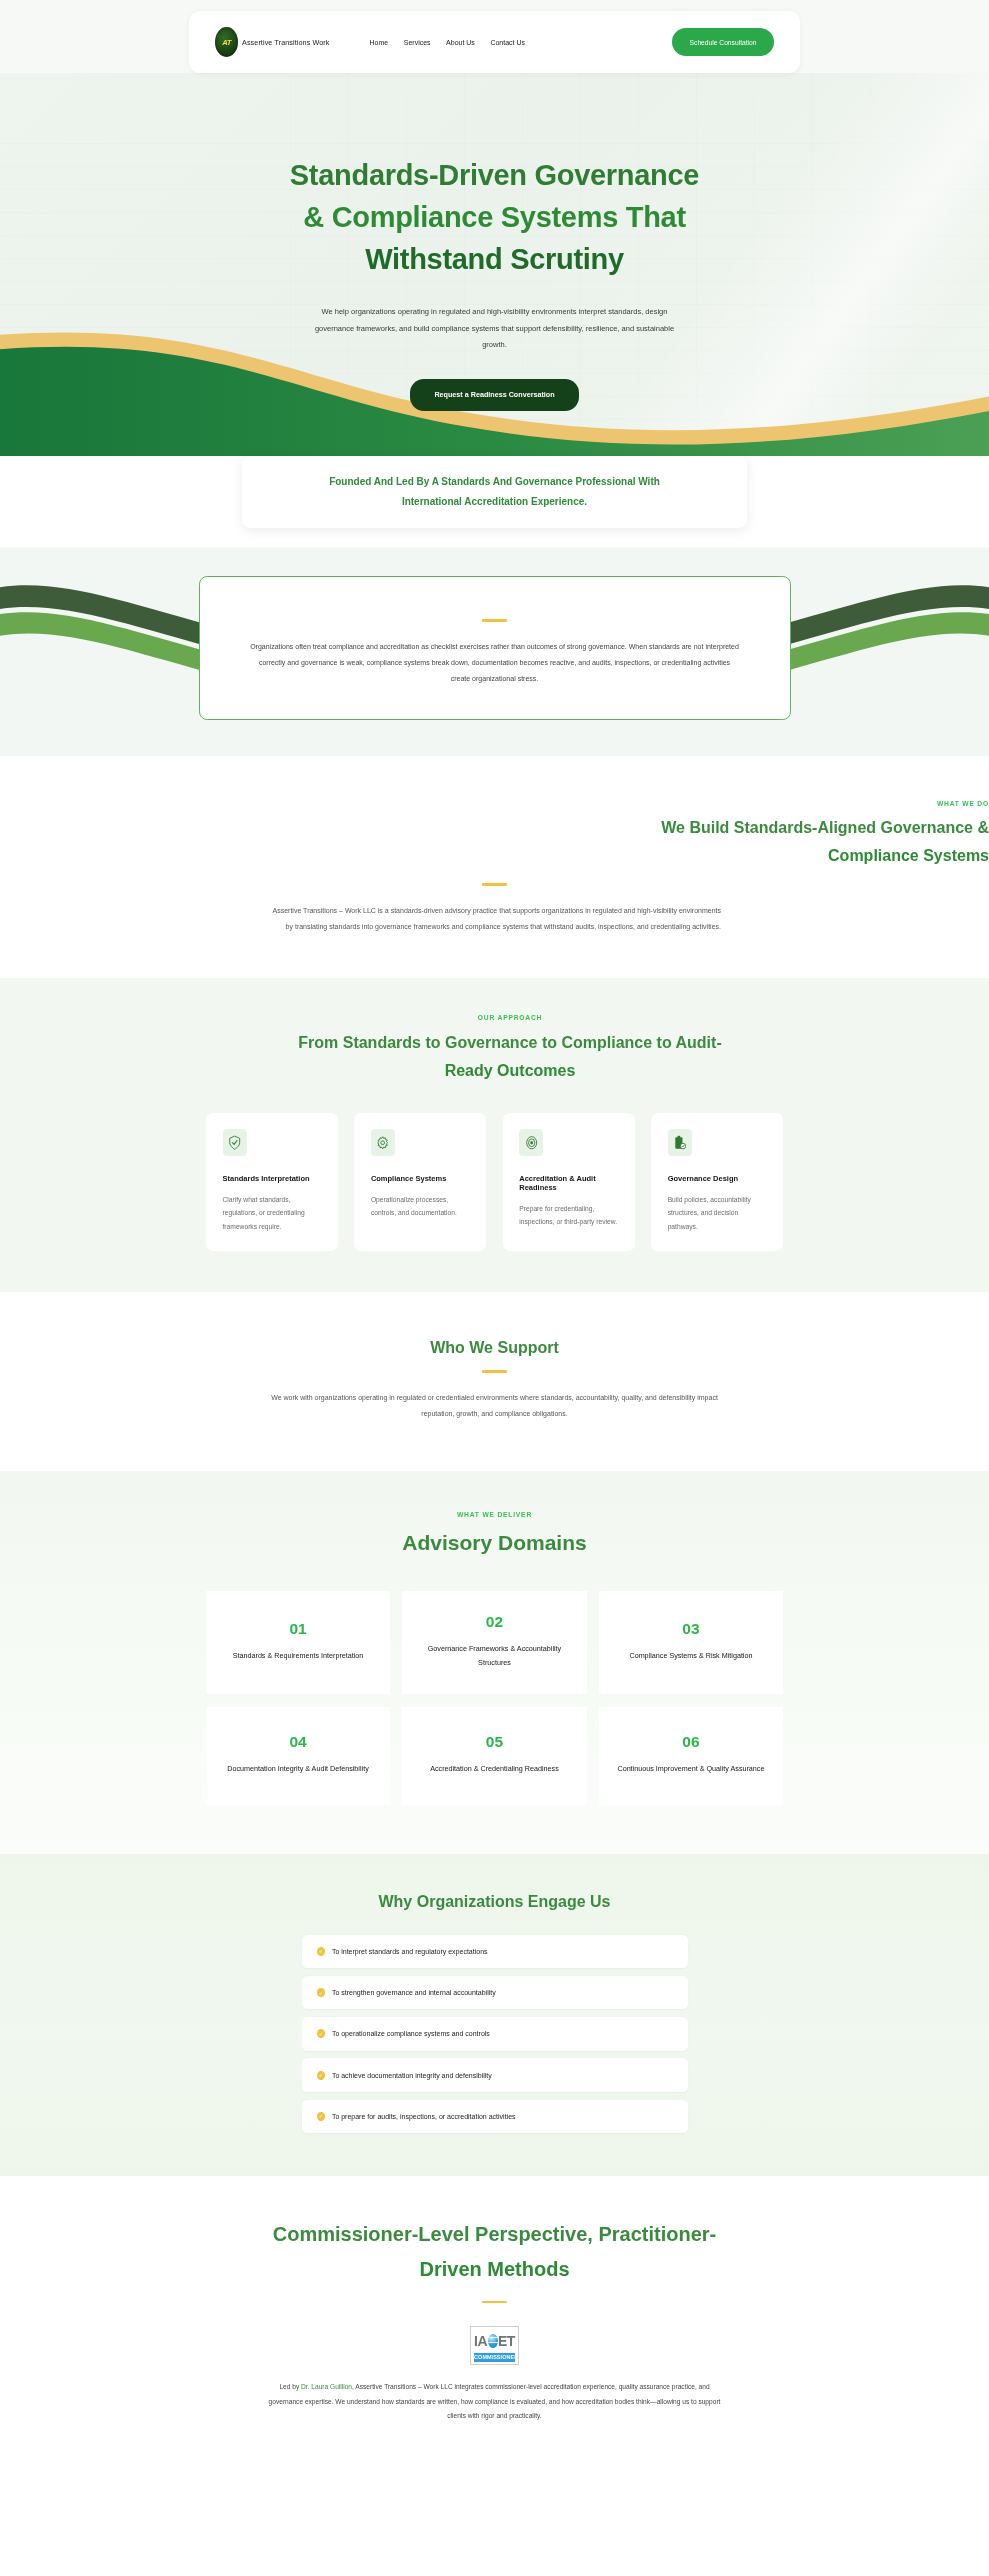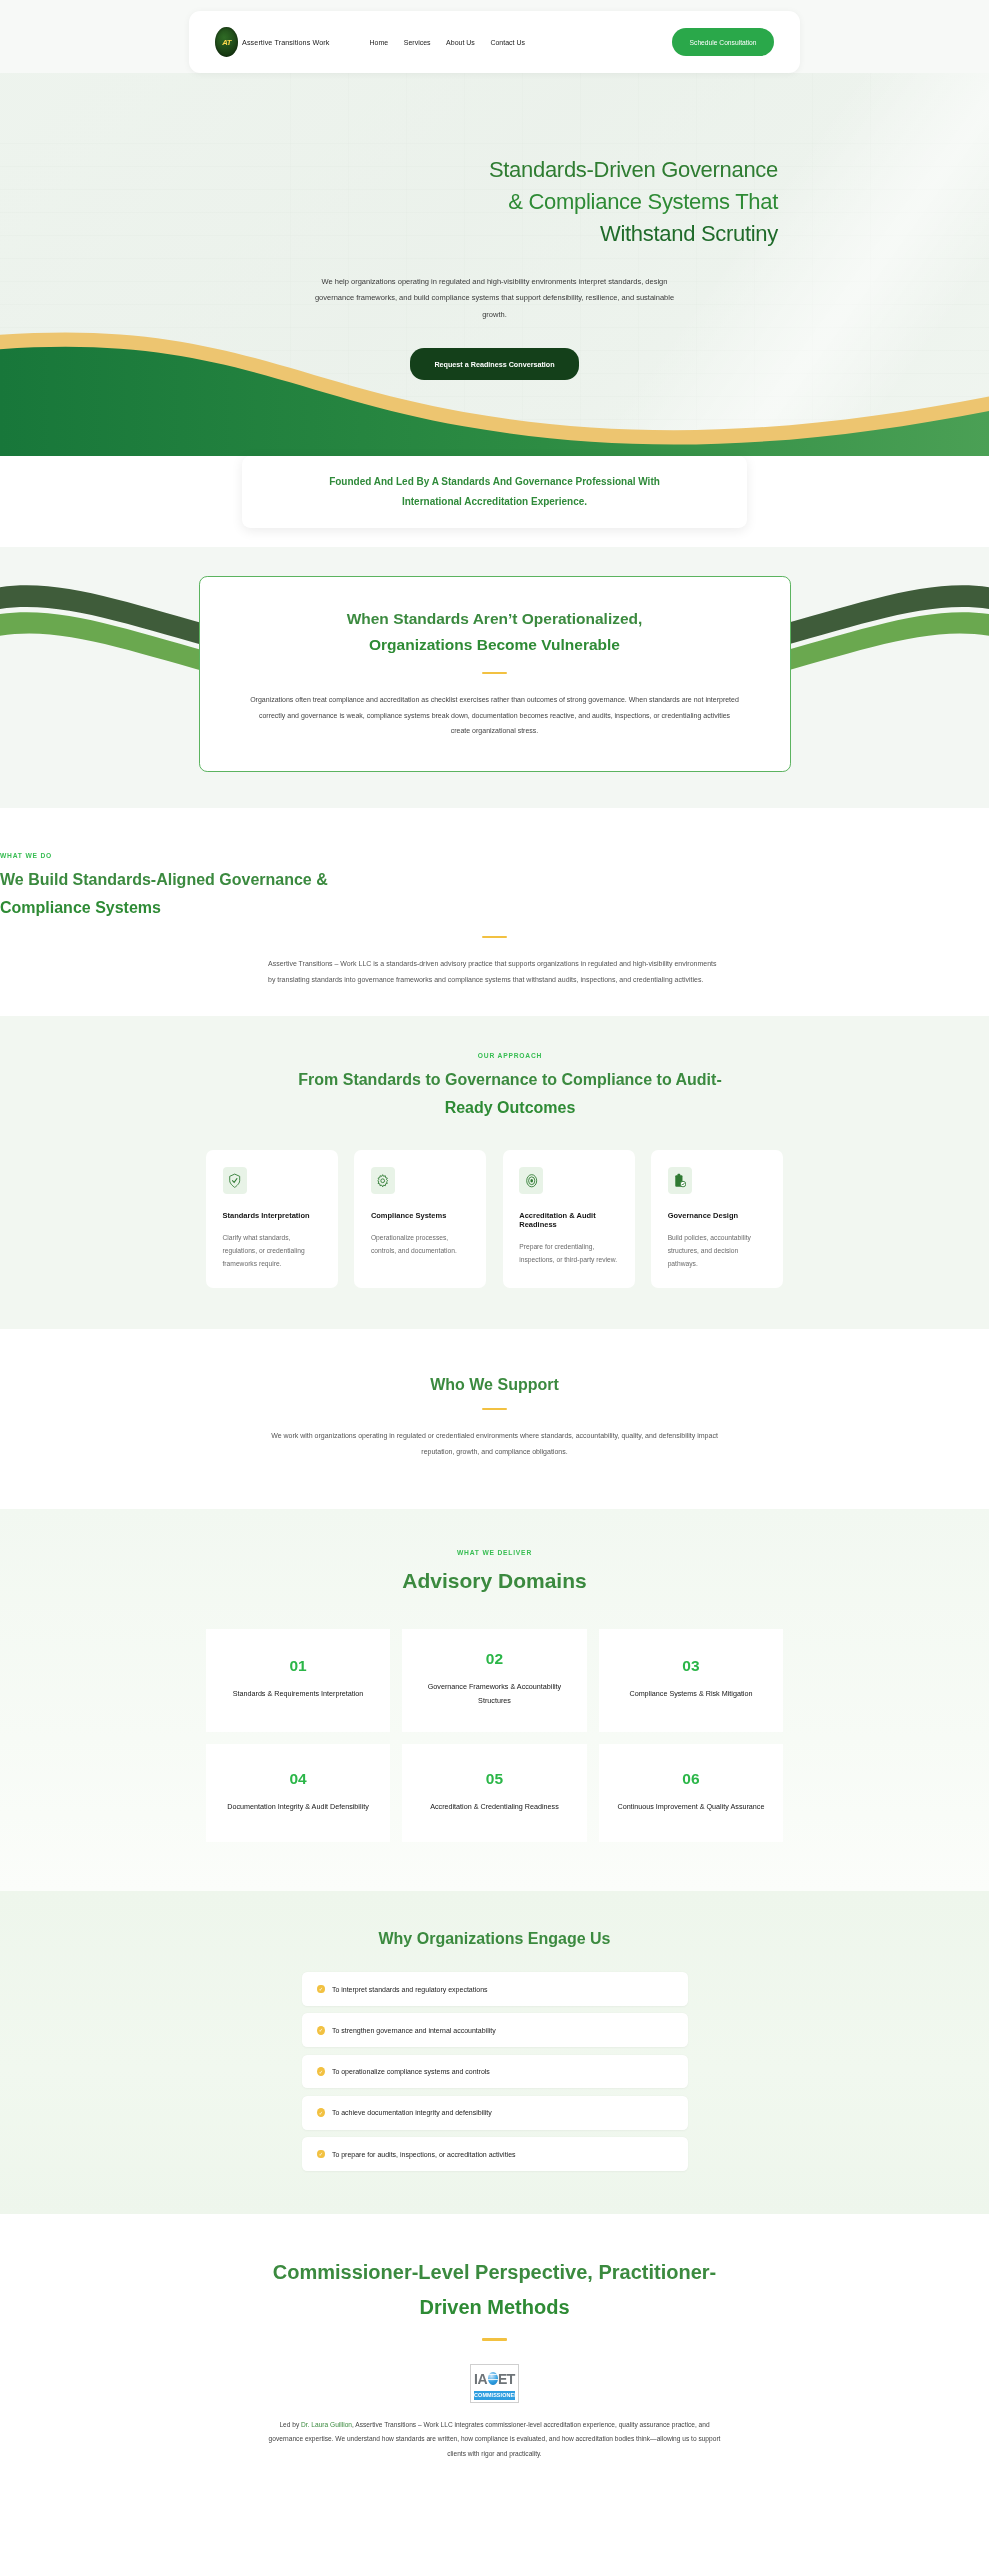--- a/index.html
+++ b/index.html
@@ -50,22 +50,22 @@
       linear-gradient(135deg,#e8eee8 0%, #dfe6df 45%, #eef2ee 100%);
     overflow:hidden;
   }
   .hero-diag {
     position:absolute; right:-62px; top:31px; width:515px; height:392px;
     background:linear-gradient(115deg, rgba(255,255,255,0) 40%, rgba(255,255,255,.55) 62%, rgba(255,255,255,0) 78%);
     transform:skewX(-14deg);
   }
   .hero-inner { position:relative; width:567px; margin:0 auto; padding-top:118px; text-align:center; z-index:5; }
   .hero h1 {
-    font-size:22px; line-height:1.45; font-weight:400;
-    color:#2f7d32; letter-spacing:-0.3px;text-align:right;
+    font-size:29px; line-height:1.45; font-weight:700;
+    color:#2f7d32; letter-spacing:-0.3px;
   }
   .hero h1 .ln2 { color:#2e8b35; }
   .hero h1 .ln3 { color:#1f6b2a; }
   .hero p.sub {
     margin:24px auto 0; width:381px; font-size:7.5px; line-height:2.2; color:#3a3a3a;
   }
   .hero-btn {
     margin-top:25px; display:inline-block;
     background:#14401a; color:#fff; border:none; font-family:inherit;
     font-size:7.2px; font-weight:bold; padding:11.3px 24px; border-radius:14px; cursor:pointer;
@@ -93,21 +93,21 @@
     width:592px; margin:0 auto; background:#fff;
     border:0.5px solid #5bb35f; border-radius:8.2px;
     padding:29px 49px 32px; text-align:center;
   }
   .vuln-card h2 { font-size:15.5px; line-height:1.7; color:#3b8a3f; font-weight:800; }
   .vuln-card h2 .l2 { color:#2e8b35; }
   .rule-gold { width:25px; height:2.6px; background:#f2c141; margin:13.4px auto 17.5px; border-radius:1px; }
   .vuln-card p { font-size:7px; line-height:2.25; color:#444; }
 
   
-  .wwd { background:#fff; padding:44px 0 28px; text-align:left; }
+  .wwd { background:#fff; padding:44px 0 43px; text-align:right; }
   .eyebrow { font-size:6.7px; letter-spacing:0.8px; color:#37bd52; font-weight:bold; }
   .sec-h2 { font-size:16px; line-height:1.75; color:#3b8a3f; font-weight:800; margin-top:7.2px; }
   .sec-h2 .l2 { color:#2e8b35; }
   .wwd p.body { width:453px; margin:6.2px auto 0; font-size:7px; line-height:2.3; color:#555; }
 
   
   .approach { background:#f2f7f1; padding:36px 0 41px; }
   .approach .head { text-align:center;padding-left:31px; }
   .approach .sec-h2 { width:556px; margin:7.2px auto 0; }
   .cards-grid {
@@ -230,24 +230,20 @@
         <path d="M0,70 C120,52 250,102 430,150 L430,190 C250,142 120,92 0,112 Z" fill="#6aa84f"></path>
       </svg>
     </div>
     <div class="ribbon right">
       <svg viewBox="0 0 430 190" preserveAspectRatio="none">
         <path d="M0,18 C120,0 250,50 430,98 L430,140 C250,92 120,42 0,60 Z" fill="#3f5c3a"></path>
         <path d="M0,70 C120,52 250,102 430,150 L430,190 C250,142 120,92 0,112 Z" fill="#6aa84f"></path>
       </svg>
     </div>
     <div class="vuln-card">
-      <h2>
-        <span>When Standards Aren’t Operationalized,</span><br>
-        <span class="l2">Organizations Become Vulnerable</span>
-      </h2>
       <div class="rule-gold"></div>
       <p>Organizations often treat compliance and accreditation as checklist exercises rather than outcomes of strong governance. When standards are not interpreted correctly and governance is weak, compliance systems break down, documentation becomes reactive, and audits, inspections, or credentialing activities create organizational stress.</p>
     </div>
   </section>
 
   <section class="wwd">
     <div class="eyebrow">WHAT WE DO</div>
     <h2 class="sec-h2">
       <span>We Build Standards-Aligned Governance &amp;</span><br>
       <span class="l2">Compliance Systems</span>

